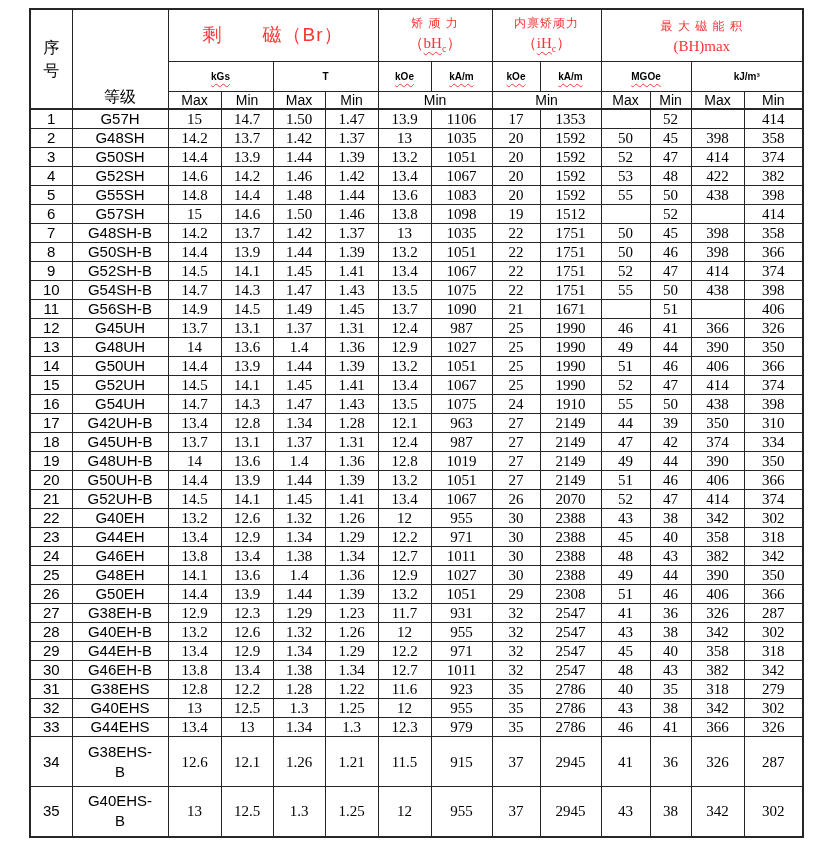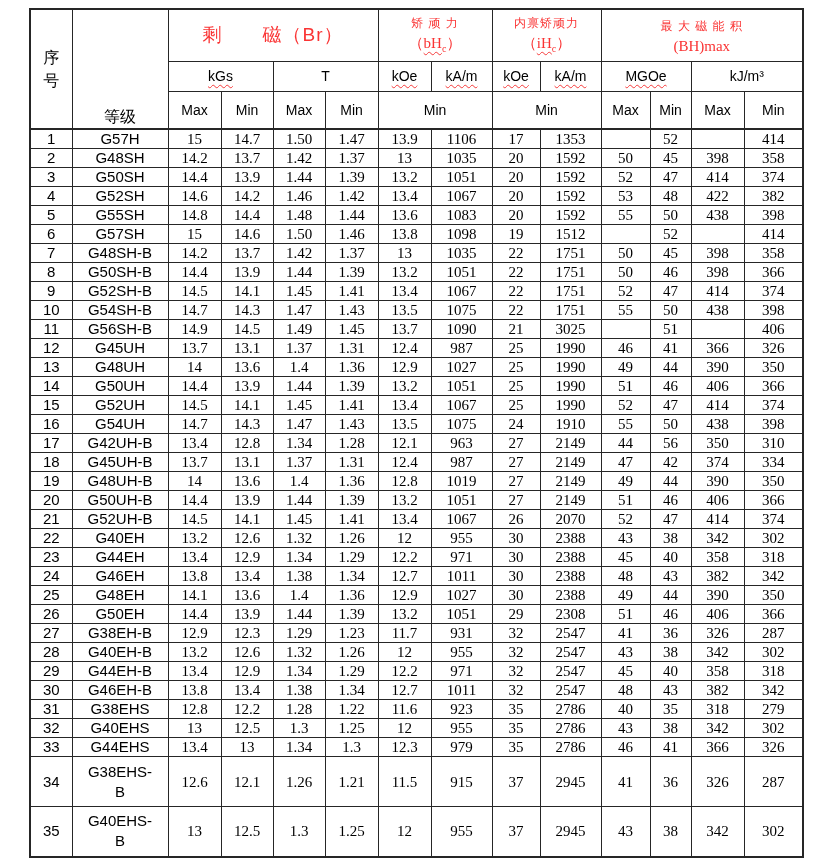--- a/index.html
+++ b/index.html
@@ -18,34 +18,34 @@
   th, td {
     border:1px solid #262626;
     padding:0;
     text-align:center;
     vertical-align:middle;
     overflow:hidden;
     font-weight:normal;
   }
   thead tr.h-group  { height:52px; }
   thead tr.h-units  { height:30px; }
-  thead tr.h-minmax { height:38px; }
+  thead tr.h-minmax { height:18px; }
   thead { border-bottom:2px solid #262626; }
 
   .th-serial { font-size:16px; font-family:"DejaVu Sans", sans-serif; }
   .th-serial .stack { line-height:23px; }
   .th-grade { vertical-align:bottom; font-size:16px; font-family:"DejaVu Sans", sans-serif; }
 
   .th-red { color:#fa3333; }
   .th-br { font-size:19px; letter-spacing:1px; }
   .th-red .line1 { font-size:12px; line-height:22px; letter-spacing:1px; }
   .th-red .line2 { font-size:15px; line-height:18px; font-family:"Liberation Serif", serif; }
   .th-red sub { font-size:10px; }
 
-  .u-cell { font-size:14px; }
+  .u-cell { font-size:10px;font-weight:bold; }
   .mm-cell { font-size:14px; }
   .wavy {
     text-decoration-line:underline;
     text-decoration-style:wavy;
     text-decoration-color:#f53b3b;
     text-decoration-thickness:1px;
     text-underline-offset:3px;
     margin-top:41px;
   }
 
@@ -290,21 +290,21 @@
       <tr>
         <td class="c-no">11</td>
         <td class="c-grade"><span class="grade-text">G56SH-B</span></td>
         <td class="c-val">14.9</td>
         <td class="c-val">14.5</td>
         <td class="c-val">1.49</td>
         <td class="c-val">1.45</td>
         <td class="c-val">13.7</td>
         <td class="c-val">1090</td>
         <td class="c-val">21</td>
-        <td class="c-val">3025</td>
+        <td class="c-val">1671</td>
         <td class="c-val"></td>
         <td class="c-val">51</td>
         <td class="c-val"></td>
         <td class="c-val">406</td>
       </tr>
       <tr>
         <td class="c-no">12</td>
         <td class="c-grade"><span class="grade-text">G45UH</span></td>
         <td class="c-val">13.7</td>
         <td class="c-val">13.1</td>
@@ -388,21 +388,21 @@
         <td class="c-grade"><span class="grade-text">G42UH-B</span></td>
         <td class="c-val">13.4</td>
         <td class="c-val">12.8</td>
         <td class="c-val">1.34</td>
         <td class="c-val">1.28</td>
         <td class="c-val">12.1</td>
         <td class="c-val">963</td>
         <td class="c-val">27</td>
         <td class="c-val">2149</td>
         <td class="c-val">44</td>
-        <td class="c-val">56</td>
+        <td class="c-val">39</td>
         <td class="c-val">350</td>
         <td class="c-val">310</td>
       </tr>
       <tr>
         <td class="c-no">18</td>
         <td class="c-grade"><span class="grade-text">G45UH-B</span></td>
         <td class="c-val">13.7</td>
         <td class="c-val">13.1</td>
         <td class="c-val">1.37</td>
         <td class="c-val">1.31</td>

